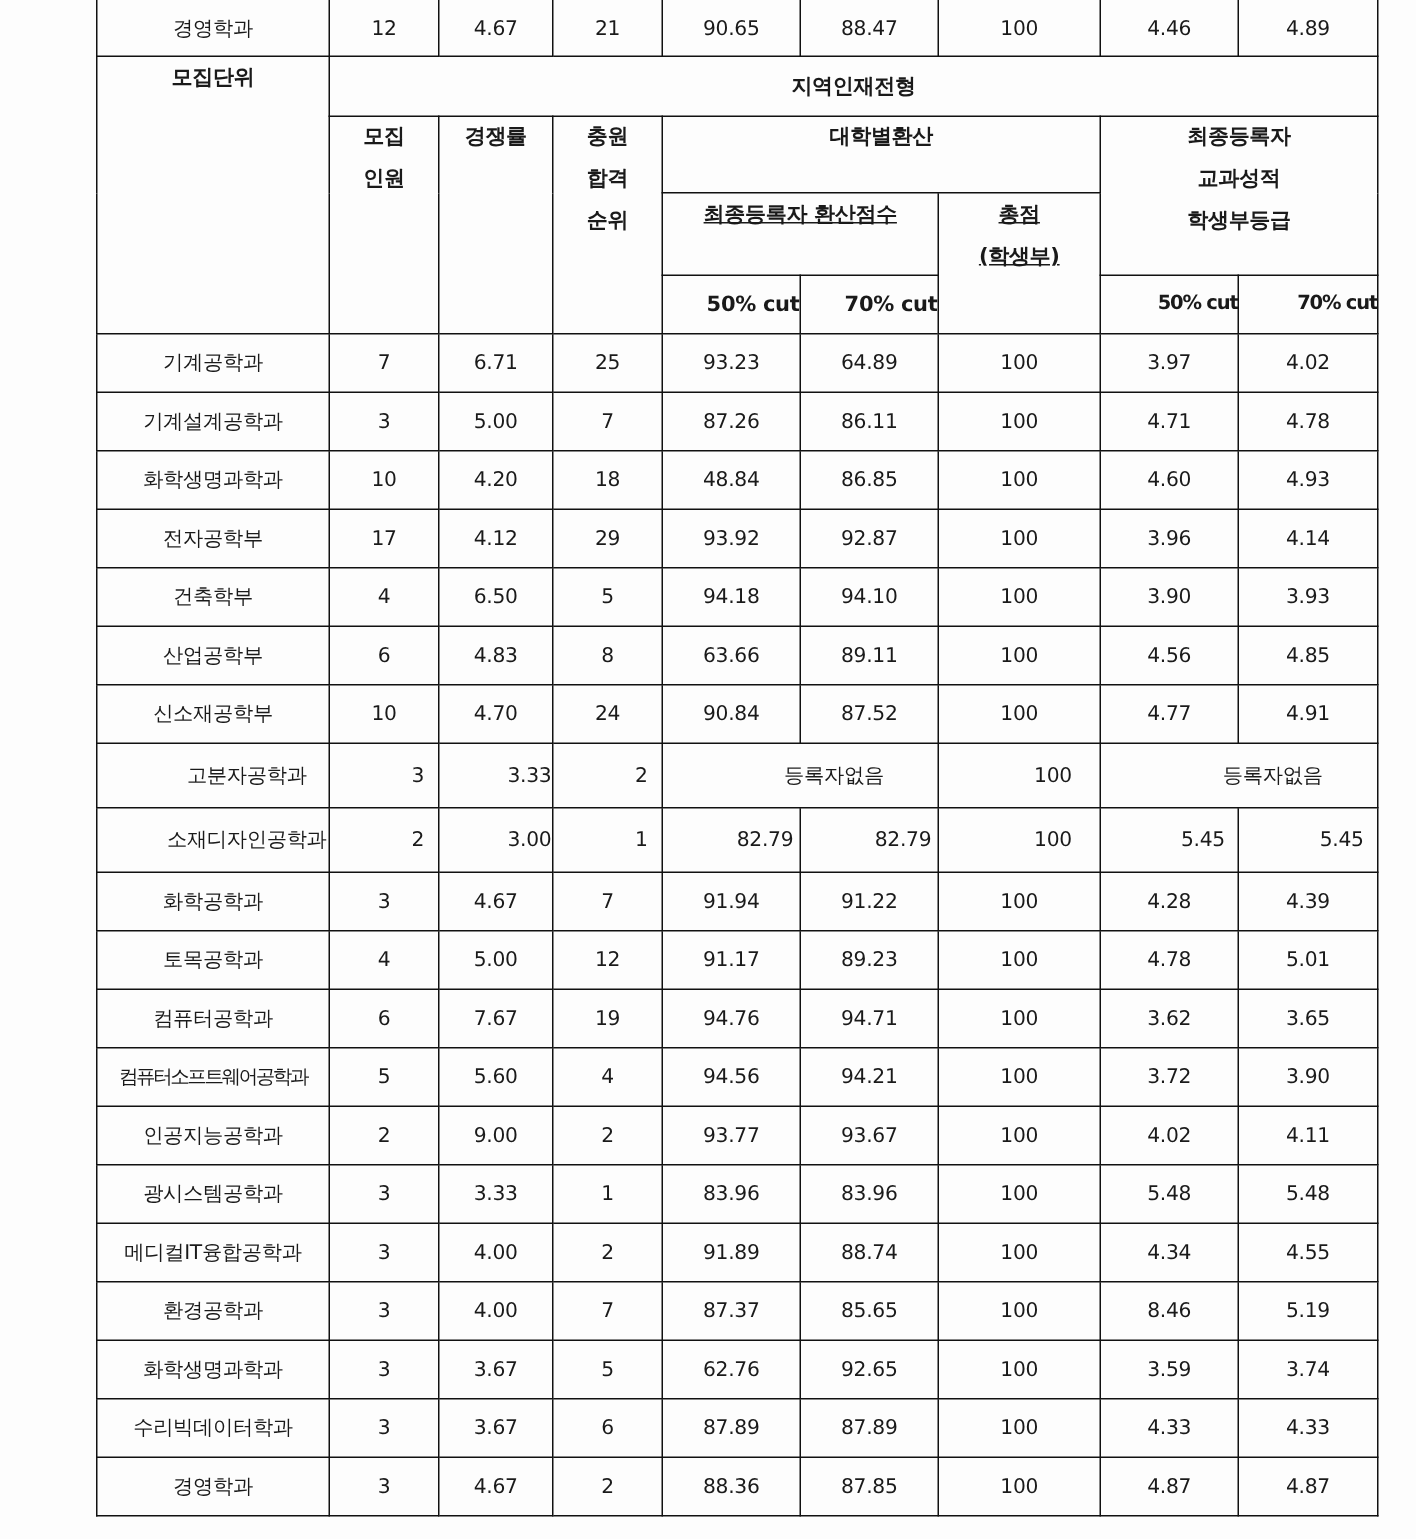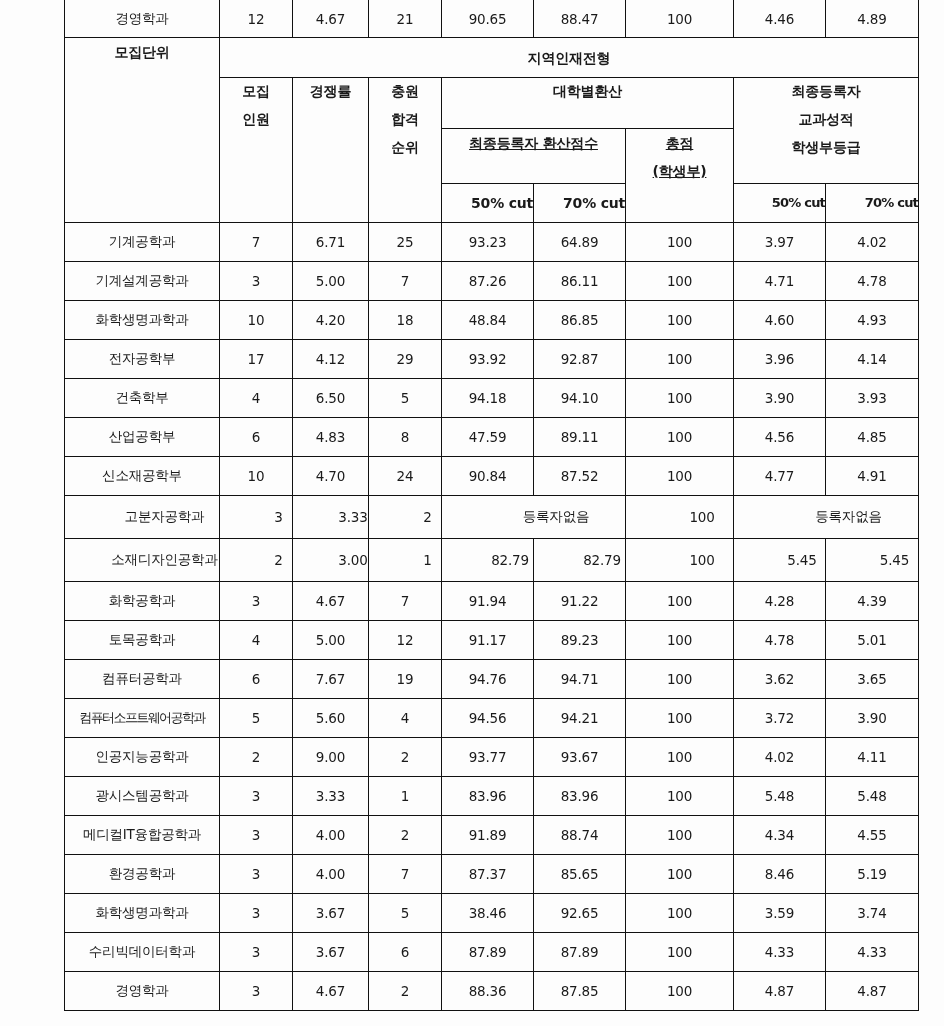--- a/index.html
+++ b/index.html
@@ -177,21 +177,21 @@
       <td>94.10</td>
       <td>100</td>
       <td>3.90</td>
       <td>3.93</td>
     </tr>
     <tr class="r40">
       <td>산업공학부</td>
       <td>6</td>
       <td>4.83</td>
       <td>8</td>
-      <td>47.59</td>
+      <td>63.66</td>
       <td>89.11</td>
       <td>100</td>
       <td>4.56</td>
       <td>4.85</td>
     </tr>
     <tr class="r40">
       <td>신소재공학부</td>
       <td>10</td>
       <td>4.70</td>
       <td>24</td>
@@ -310,21 +310,21 @@
       <td>85.65</td>
       <td>100</td>
       <td>8.46</td>
       <td>5.19</td>
     </tr>
     <tr class="r40">
       <td>화학생명과학과</td>
       <td>3</td>
       <td>3.67</td>
       <td>5</td>
-      <td>38.46</td>
+      <td>62.76</td>
       <td>92.65</td>
       <td>100</td>
       <td>3.59</td>
       <td>3.74</td>
     </tr>
     <tr class="r40">
       <td>수리빅데이터학과</td>
       <td>3</td>
       <td>3.67</td>
       <td>6</td>

